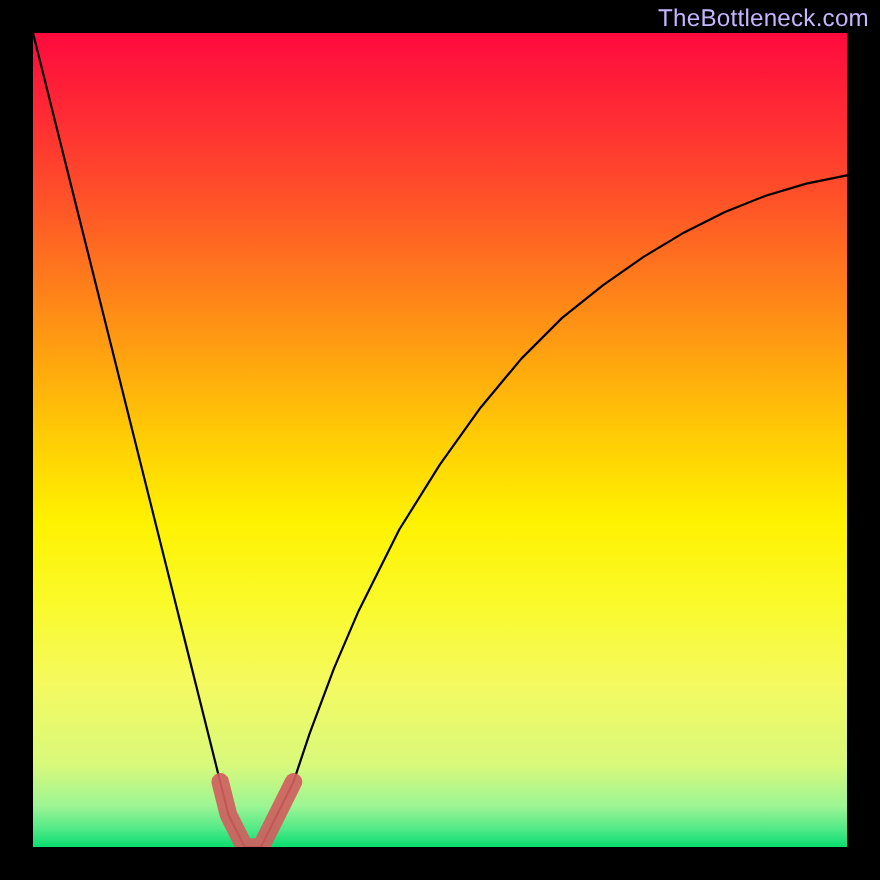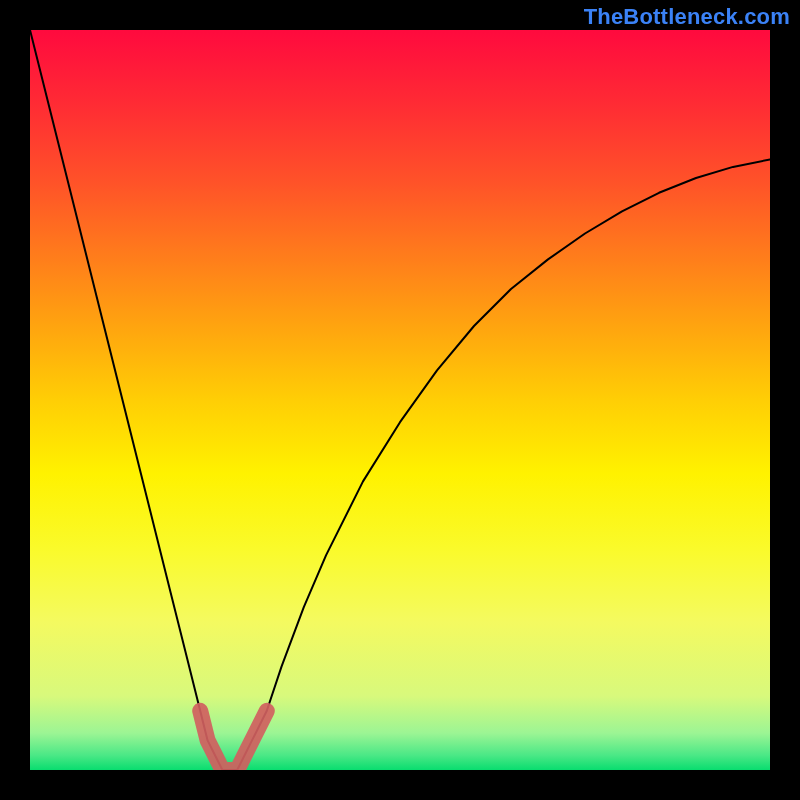--- a/index.html
+++ b/index.html
@@ -21,23 +21,23 @@
     left: 30px;
     top: 30px;
     width: 740px;
     height: 740px;
     overflow: hidden;
   }
   .watermark {
     position: absolute;
     top: 4px;
     right: 10px;
-    color: #3b82f6;
+    color: #c4b5fd;
     font-size: 22px;
-    font-weight: 700;
+    font-weight: 400;
     letter-spacing: 0.2px;
     z-index: 5;
     margin-left: 46px;
   }
   svg { display: block; }
 </style>
 </head>
 <body>
 
 <div class="frame">

